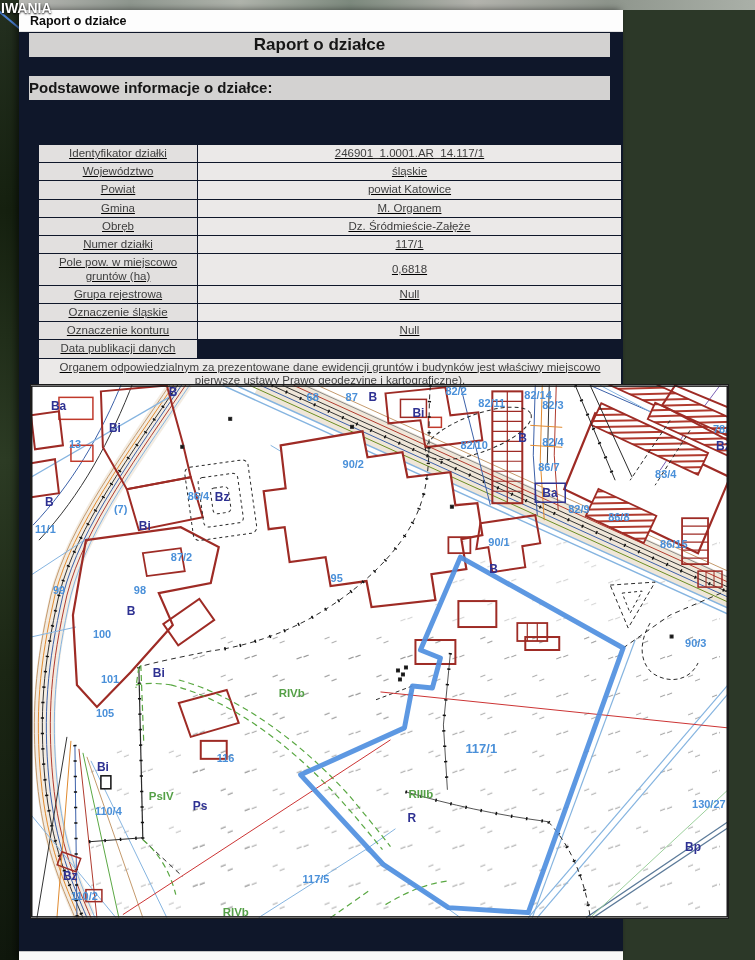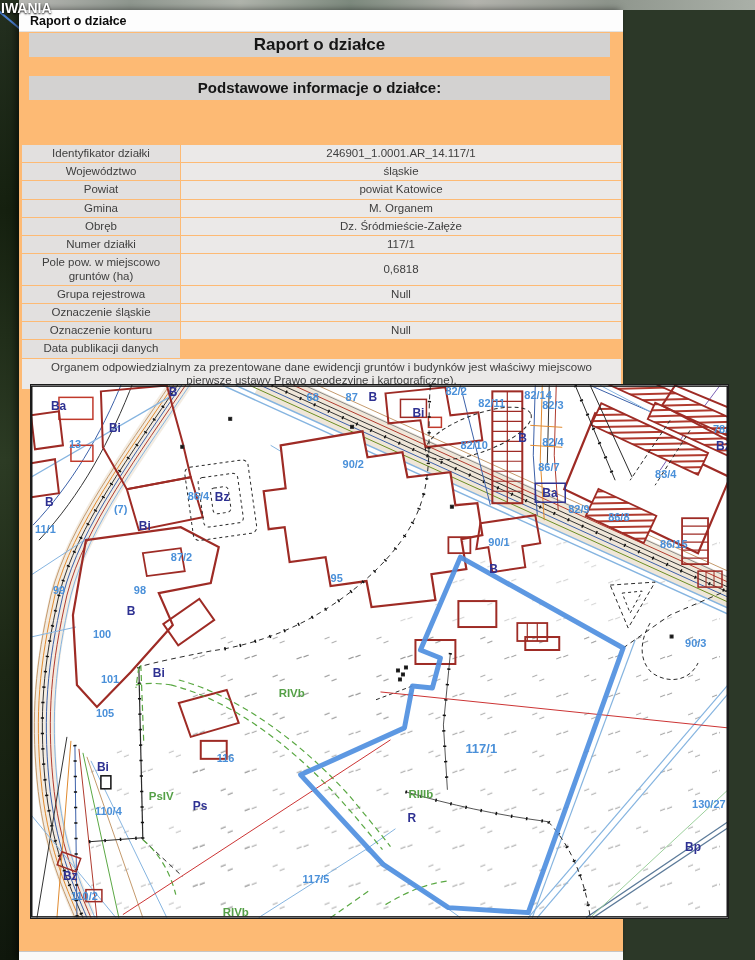--- a/index.html
+++ b/index.html
@@ -9,30 +9,30 @@
   }
   
   .bg-top{position:absolute;left:19px;top:0;width:736px;height:10px;
     background:linear-gradient(90deg,#b9b9b5,#8f978f 15%,#b0b4ac 30%,#7d8a7e 45%,#b4b4ae 62%,#8e958c 80%,#aab0a8);}
   .bg-left{position:absolute;left:0;top:0;width:19px;height:960px;overflow:hidden;
     background:linear-gradient(#243020,#15200f 22%,#2c3b24 48%,#1b2614 70%,#0f170c);}
   .bg-left-line{position:absolute;left:-8px;top:22px;width:42px;height:2px;background:#4a7fd0;transform:rotate(40deg);}
   .bg-left-label{position:absolute;left:1px;top:0;color:#fff;font-weight:bold;font-size:14px;
     white-space:nowrap;text-shadow:0 1px 2px #000;z-index:3;}
   
-  .dialog{position:absolute;left:19px;top:10px;width:604px;height:950px;background:#fdba74;
+  .dialog{position:absolute;left:19px;top:10px;width:604px;height:950px;background:#0f172a;
     box-shadow:-3px 0 7px rgba(0,0,0,.55);z-index:2;}
   .titlebar{position:absolute;top:0;left:0;right:0;height:22px;background:#fdfdfd;
     border-bottom:1px solid #e3e3e3;font-size:12.5px;font-weight:bold;color:#0d0d0d;
     padding:4px 11px 0;box-sizing:border-box;}
   .big-title{position:absolute;top:23px;left:10px;right:13px;height:24px;line-height:24px;
     background:#d3d2d1;text-align:center;font-size:17px;font-weight:bold;color:#161616;}
   .section-title{position:absolute;top:66px;left:10px;right:13px;height:24px;line-height:24px;
-    background:#d3d2d1;text-align:center;font-size:15px;font-weight:bold;color:#161616;}
-  .info-table{position:absolute;top:135px;left:3px;right:2px;}
+    background:#d3d2d1;text-align:left;font-size:15px;font-weight:bold;color:#161616;}
+  .info-table{position:absolute;top:135px;left:20px;right:2px;text-decoration:underline;}
   .row{display:flex;margin-bottom:1px;}
   .cell{padding:2px 6px;font-size:11.5px;line-height:1.15;min-height:13px;
     display:flex;align-items:center;justify-content:center;text-align:center;color:#3e3e3e;}
   .cell-label{width:146px;flex:0 0 146px;background:#e2e0df;margin-right:1px;}
   .cell-value{flex:1;background:#ebe9e8;}
   .map{position:absolute;top:374px;left:11px;width:697px;height:533px;
     border:1.5px solid #1b1b1b;background:#fff;box-sizing:content-box;}
   .map svg{display:block;}
   .footer{position:absolute;bottom:0;left:0;right:0;height:8px;background:#f9f9f8;border-top:1px solid #c6c6c6;}
   

